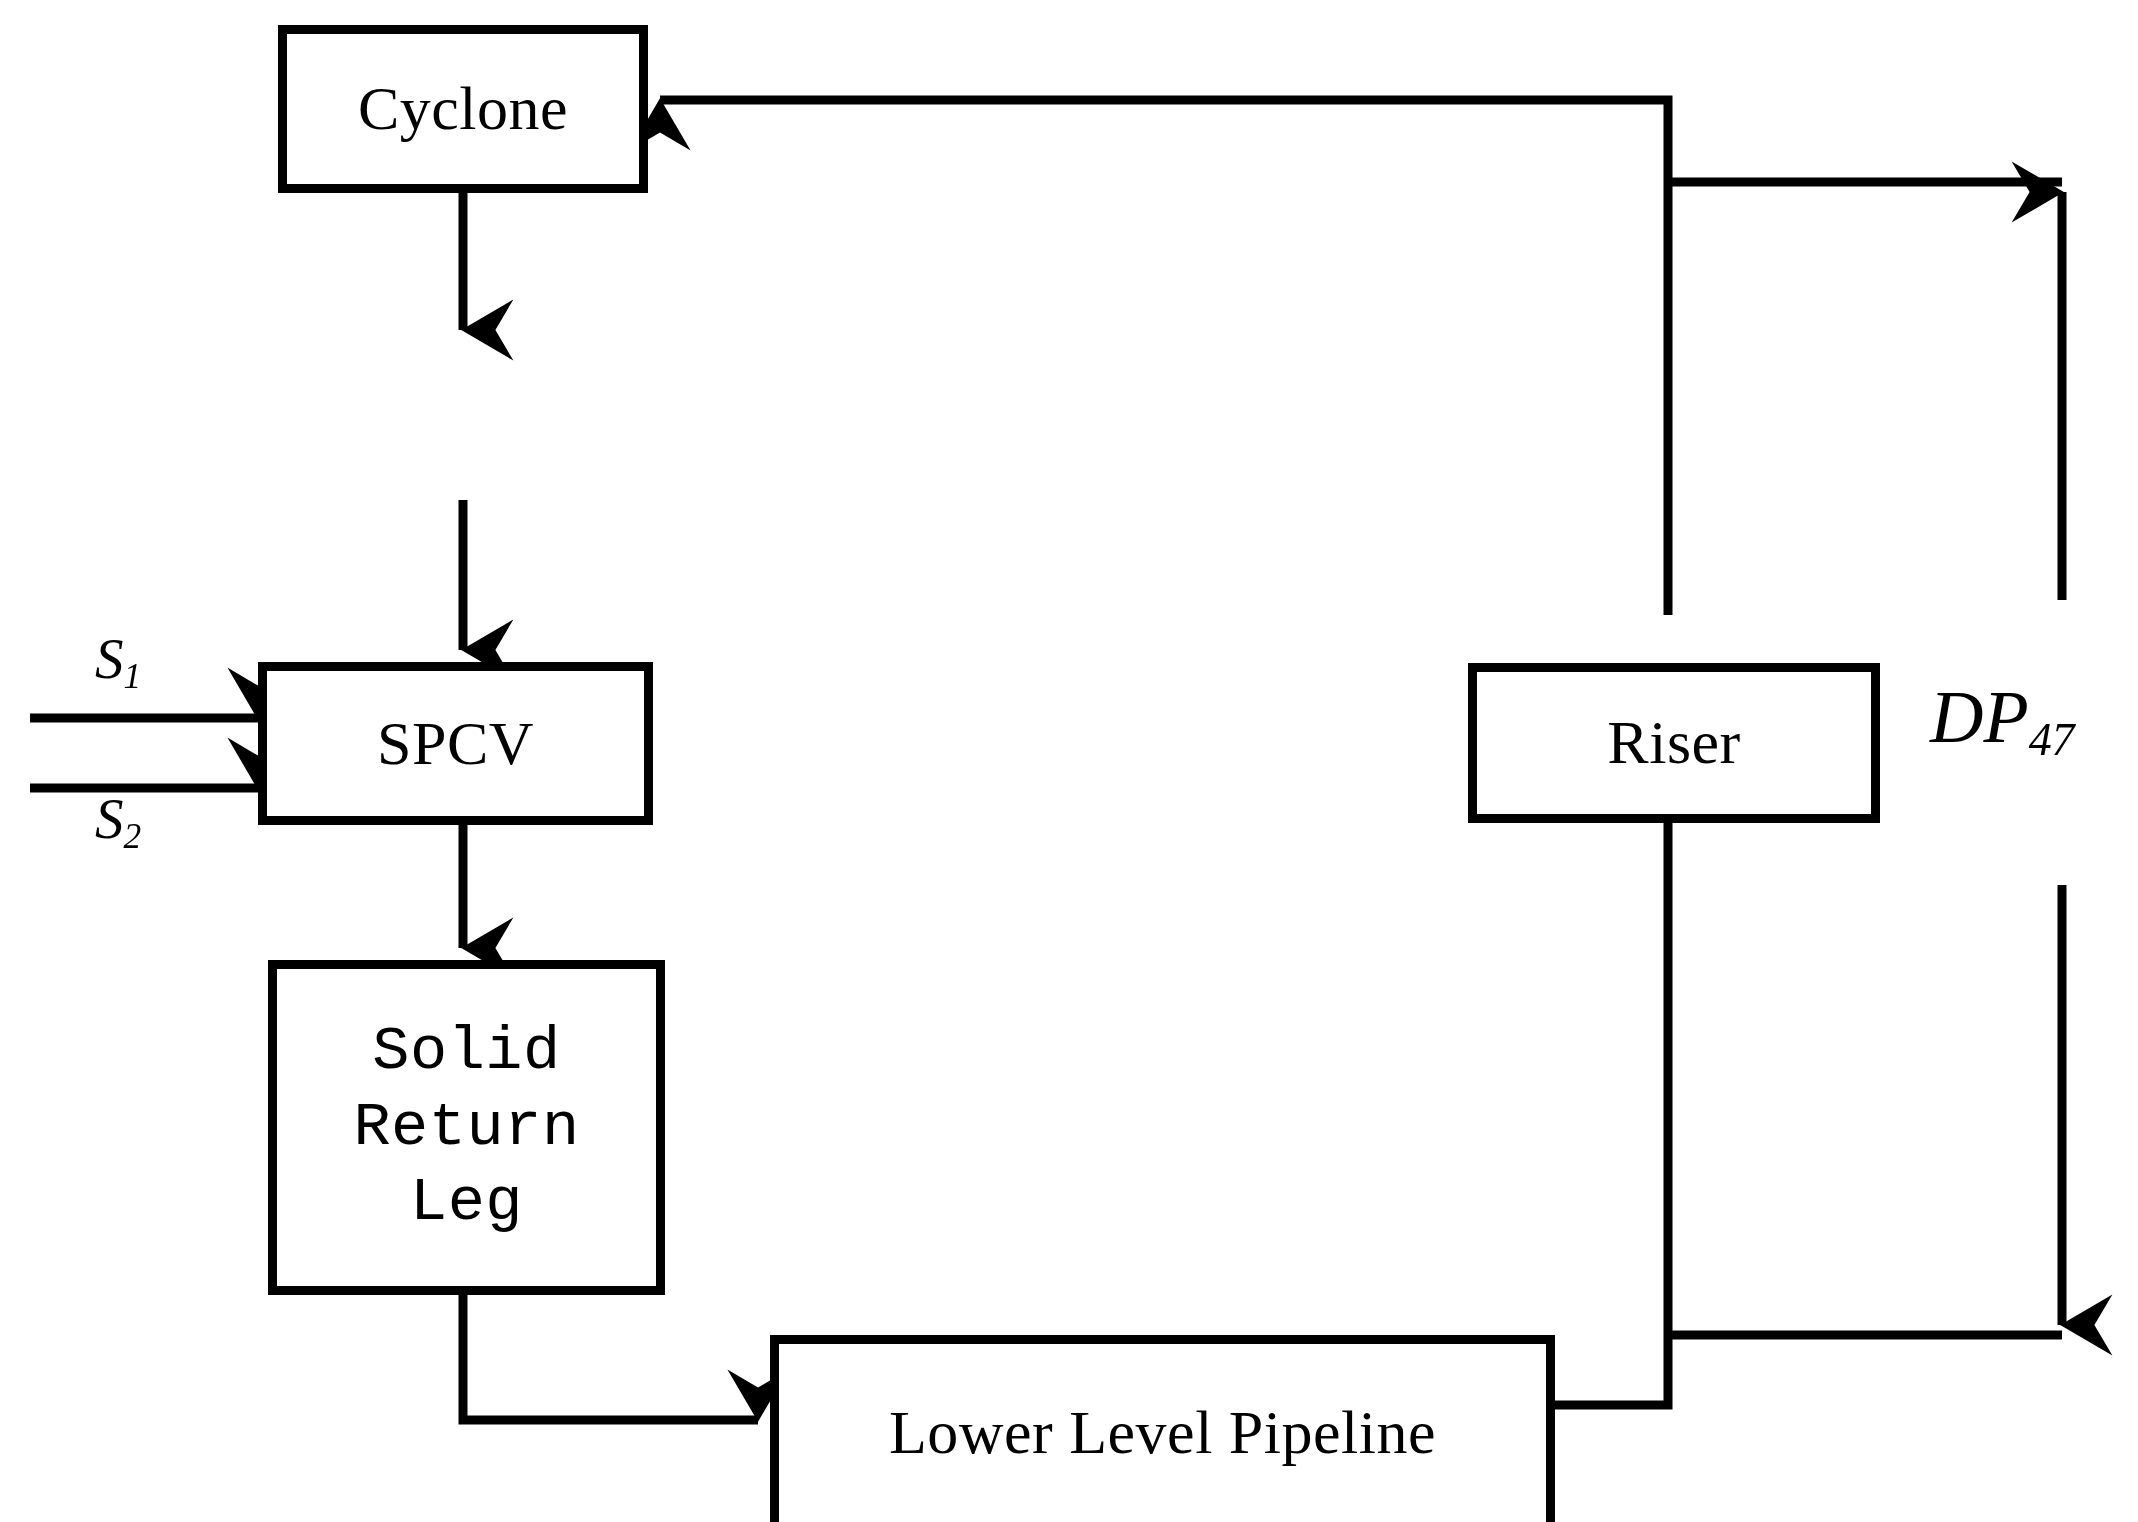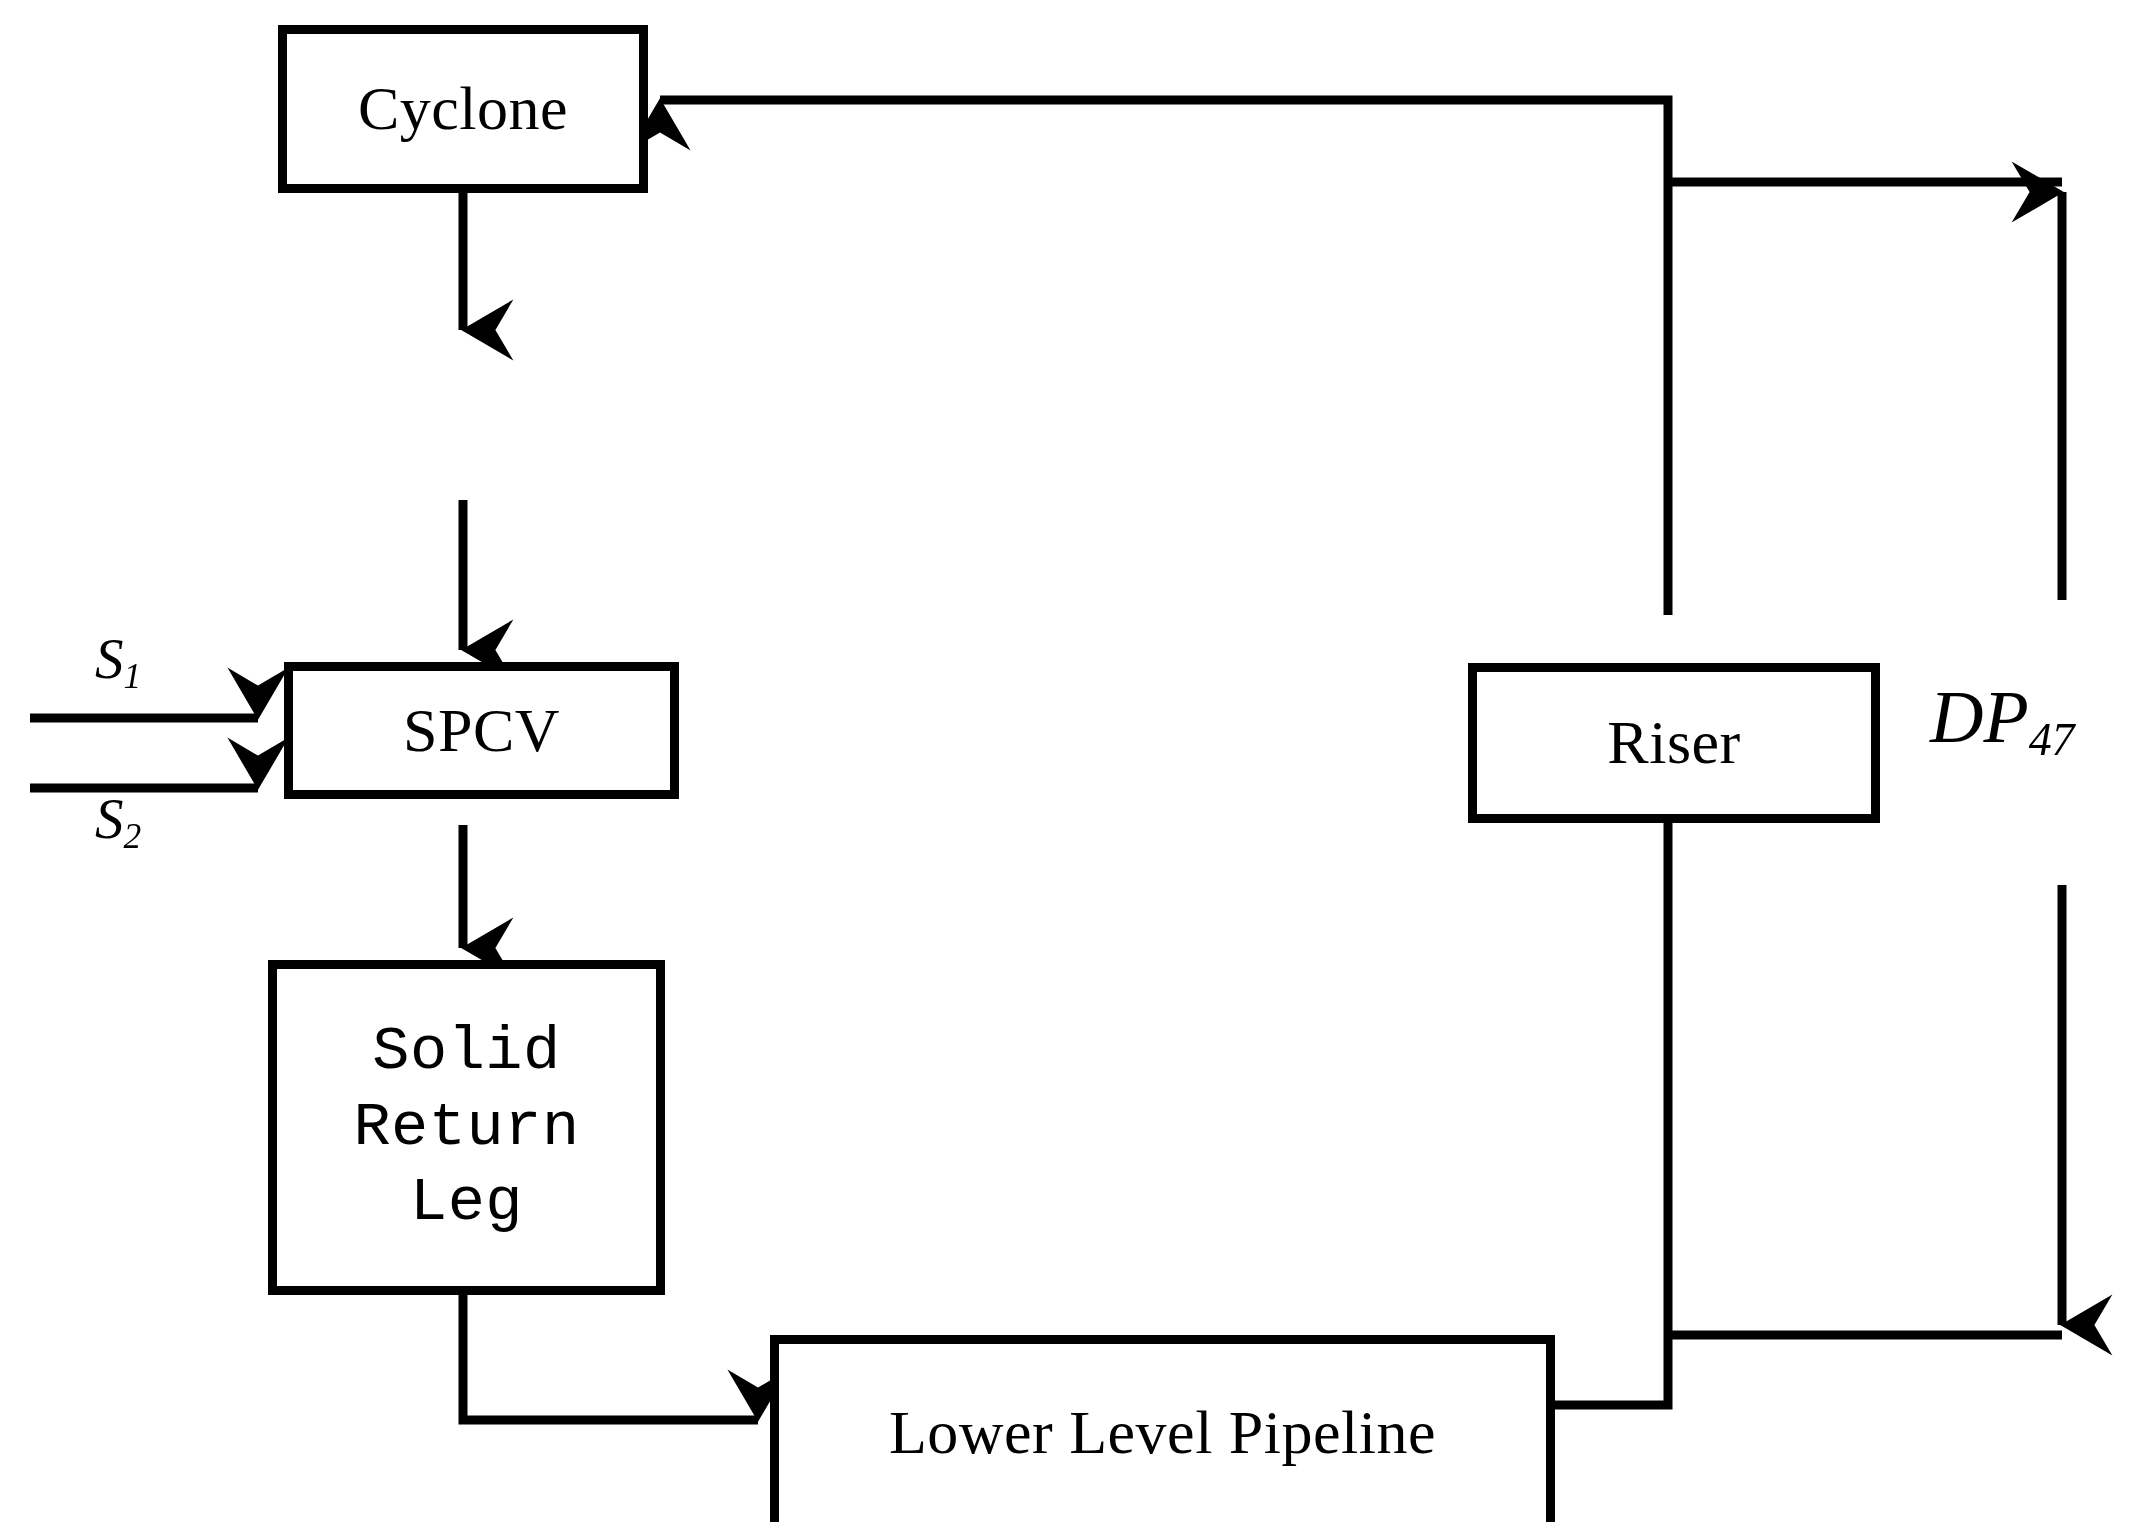--- a/index.html
+++ b/index.html
@@ -37,21 +37,21 @@
     color: #000000;
     font-family: "Liberation Serif", "DejaVu Serif", serif;
     font-size: 62px;
     line-height: 1.22;
     font-weight: 400;
     letter-spacing: 0.5px;
     white-space: pre-line;
   }
   #node-cyclone   { left: 278px;  top: 25px;   width: 370px; height: 168px; }
   #node-dipleg    { left: 270px;  top: 342px;  width: 395px; height: 158px; }
-  #node-spcv      { left: 284px;  top: 662px;  width: 395px; height: 137px; text-align: center; }
+  #node-spcv      { left: 258px;  top: 662px;  width: 395px; height: 163px; text-align: center; }
   #node-solid     { left: 268px;  top: 960px;  width: 397px; height: 335px; font-family: Liberation Mono, monospace; }
   #node-pipeline  { left: 770px;  top: 1335px; width: 785px; height: 196px; text-align: right; }
   #node-riser     { left: 1468px; top: 615px;  width: 412px; height: 160px; margin-top: 48px; }
 
   .stream-label {
     position: absolute;
     color: #000000;
     font-family: "Liberation Serif", "DejaVu Serif", serif;
     font-style: italic;
     font-size: 57px;

